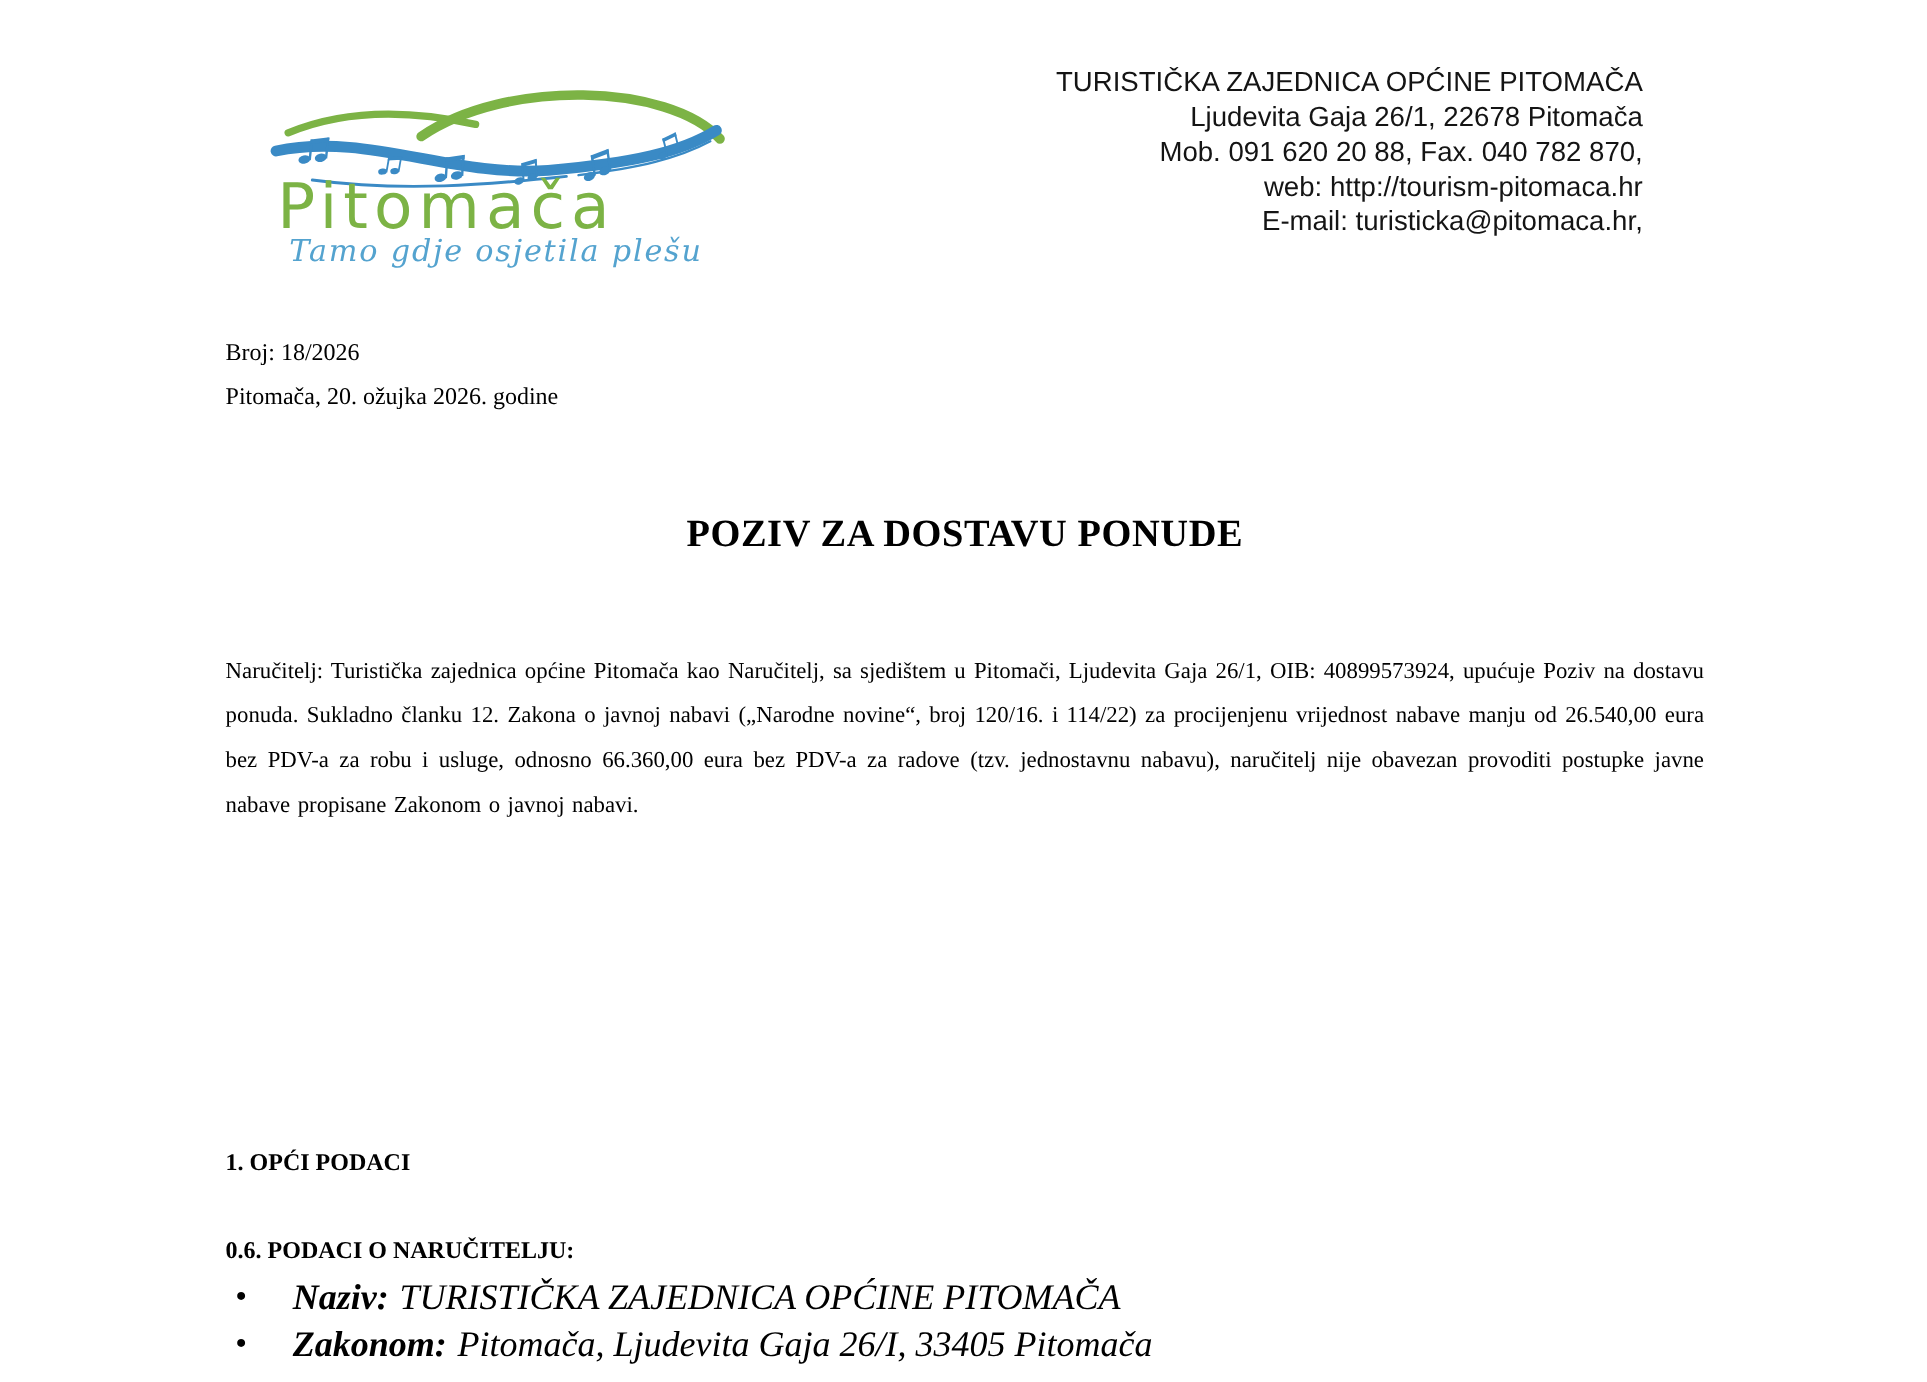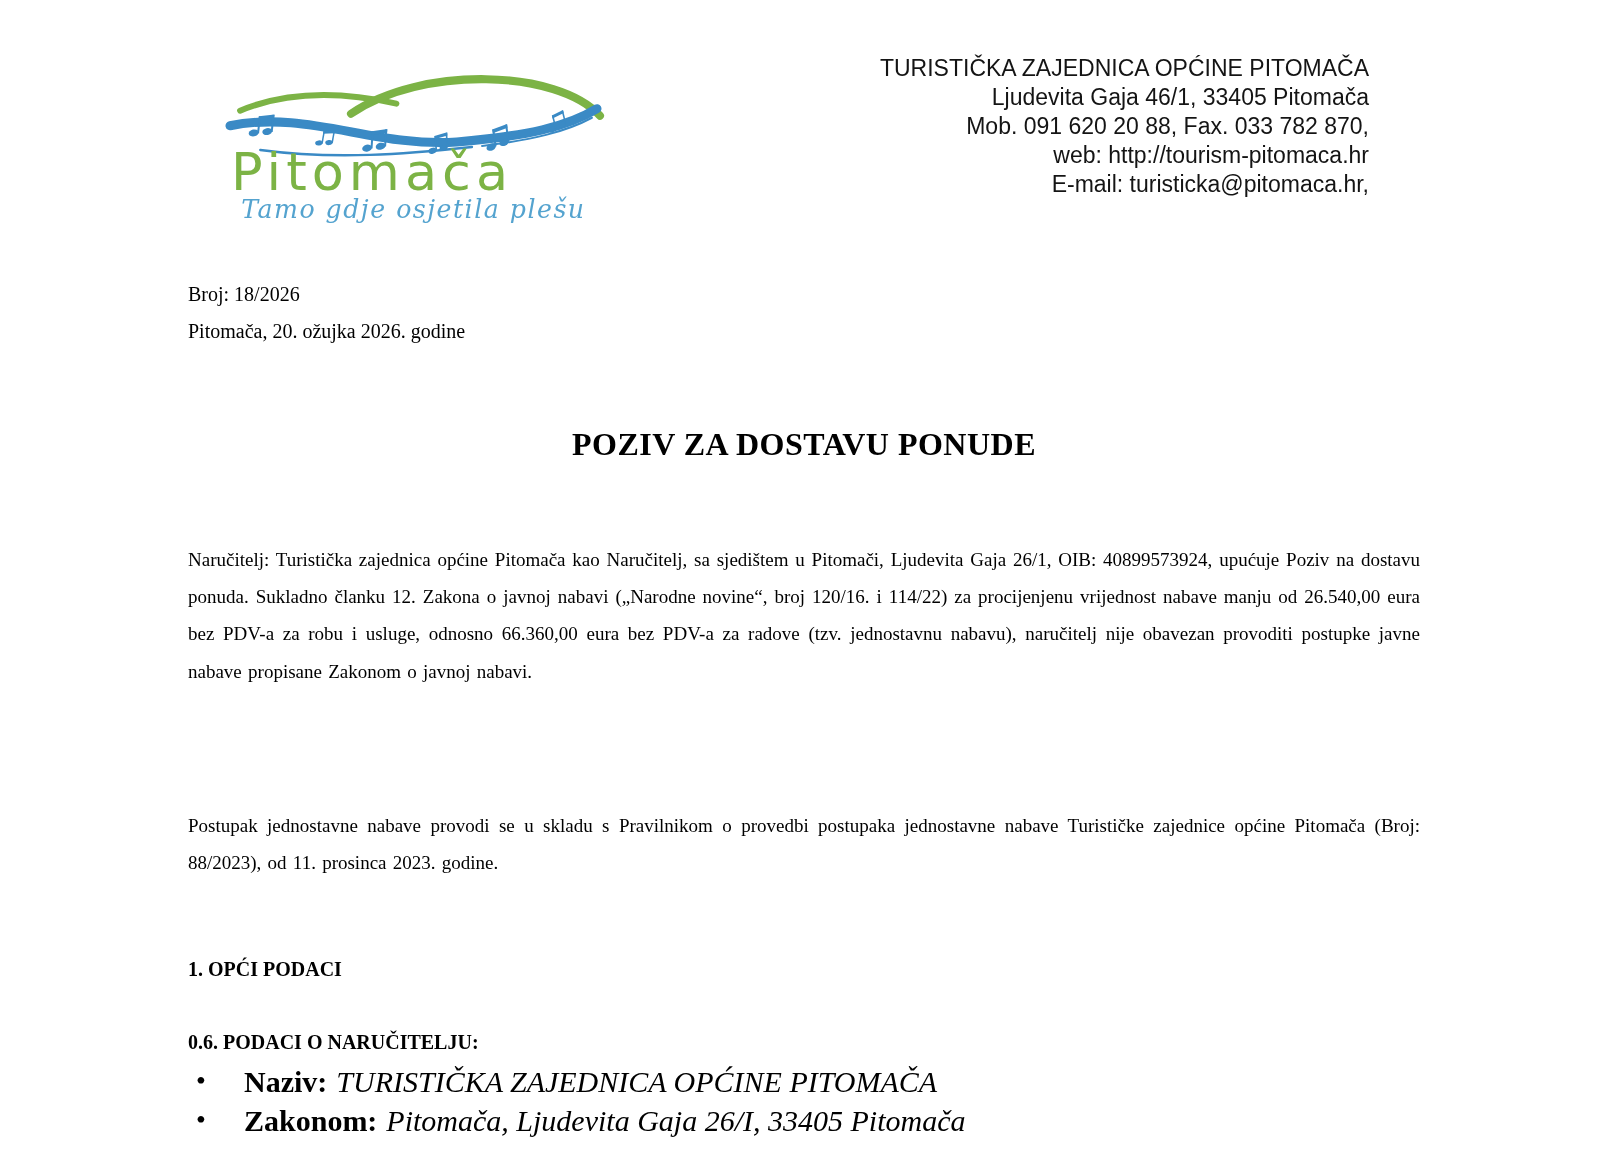--- a/index.html
+++ b/index.html
@@ -47,21 +47,21 @@
     word-spacing:1.5px;
   }
   .para-1{top:541px;}
   .para-2{top:807px;}
   .sec-heading{font-weight:bold;font-size:20px;line-height:36px;}
   .sec-1{top:951px;}
   .sec-1-1{top:1024px;}
   .bullet-list{top:1062px;font-size:30px;line-height:39px;}
   .bullet-row{position:relative;padding-left:56px;}
   .bullet-mark{position:absolute;left:8px;top:-1px;font-size:28px;}
-  .b-label{font-weight:bold;}
+  .b-label{font-weight:bold;font-style:italic;}
   .b-value{font-style:italic;margin-left:9px;}
 </style>
 </head>
 <body>
 
 <div class="page">
 
   <div class="logo-wrap">
     <svg viewBox="0 0 375 140">
       <defs>
@@ -90,36 +90,35 @@
         <use href="#note-pair" transform="translate(322,38) scale(0.75) rotate(-14)" fill="#3a8ac5"></use>
       </g>
 
       <text x="6" y="110" font-size="52" class="logo-name" fill="#7cb345">Pitomača</text>
       <text x="16" y="137" font-size="25" class="logo-tagline" fill="#54a3cf">Tamo gdje osjetila plešu</text>
     </svg>
   </div>
 
   <div class="contact">
     <div>TURISTIČKA ZAJEDNICA OPĆINE PITOMAČA</div>
-    <div>Ljudevita Gaja 46/1, 33405 Pitomača</div>
-    <div>Mob. 091 620 20 88, Fax. 033 782 870,</div>
+    <div>Ljudevita Gaja 26/1, 22678 Pitomača</div>
+    <div>Mob. 091 620 20 88, Fax. 040 782 870,</div>
     <div>web: http://tourism-pitomaca.hr</div>
     <div>E-mail: turisticka@pitomaca.hr,</div>
   </div>
 
   <div class="doc-col meta" style="position:absolute;">
     <div>Broj: 18/2026</div>
     <div>Pitomača, 20. ožujka 2026. godine</div>
   </div>
 
   <div class="doc-col doc-title" style="position:absolute;text-align:center;">POZIV ZA DOSTAVU PONUDE</div>
 
   <div class="doc-col para para-1" style="position:absolute;">Naručitelj: Turistička zajednica općine Pitomača kao Naručitelj, sa sjedištem u Pitomači, Ljudevita Gaja 26/1, OIB: 40899573924, upućuje Poziv na dostavu ponuda. Sukladno članku 12. Zakona o javnoj nabavi („Narodne novine“, broj 120/16. i 114/22) za procijenjenu vrijednost nabave manju od 26.540,00 eura bez PDV-a za robu i usluge, odnosno 66.360,00 eura bez PDV-a za radove (tzv. jednostavnu nabavu), naručitelj nije obavezan provoditi postupke javne nabave propisane Zakonom o javnoj nabavi.</div>
 
-  <div class="doc-col para para-2" style="position:absolute;">Postupak jednostavne nabave provodi se u skladu s Pravilnikom o provedbi postupaka jednostavne nabave Turističke zajednice općine Pitomača (Broj: 88/2023), od 11. prosinca 2023. godine.</div>
 
   <div class="doc-col sec-heading sec-1" style="position:absolute;">1. OPĆI PODACI</div>
 
   <div class="doc-col sec-heading sec-1-1" style="position:absolute;">0.6. PODACI O NARUČITELJU:</div>
 
   <div class="doc-col bullet-list" style="position:absolute;">
     <div class="bullet-row">
       <span class="bullet-mark">•</span>
       <span class="b-label">Naziv:</span><span class="b-value">TURISTIČKA ZAJEDNICA OPĆINE PITOMAČA</span>
     </div>

